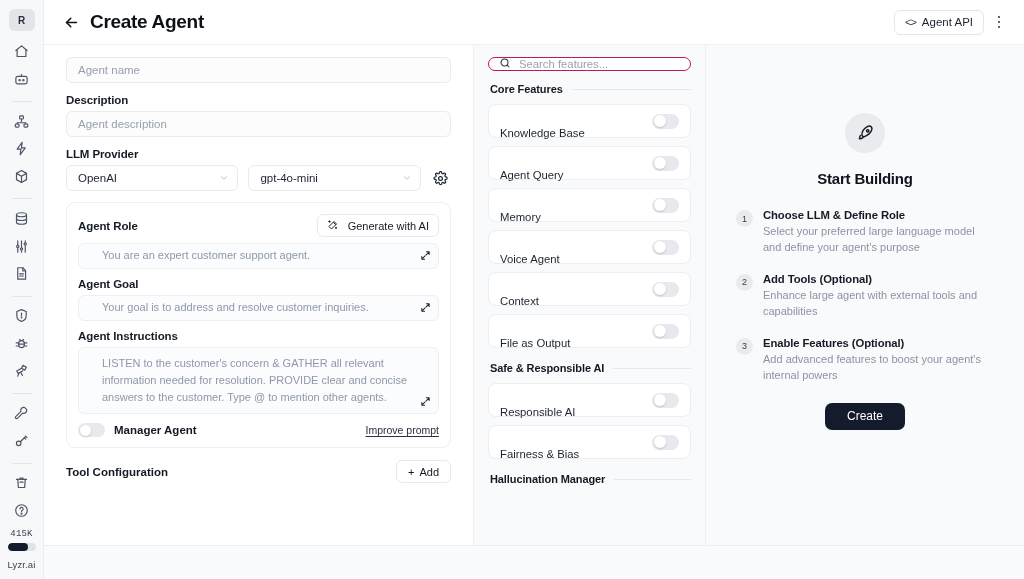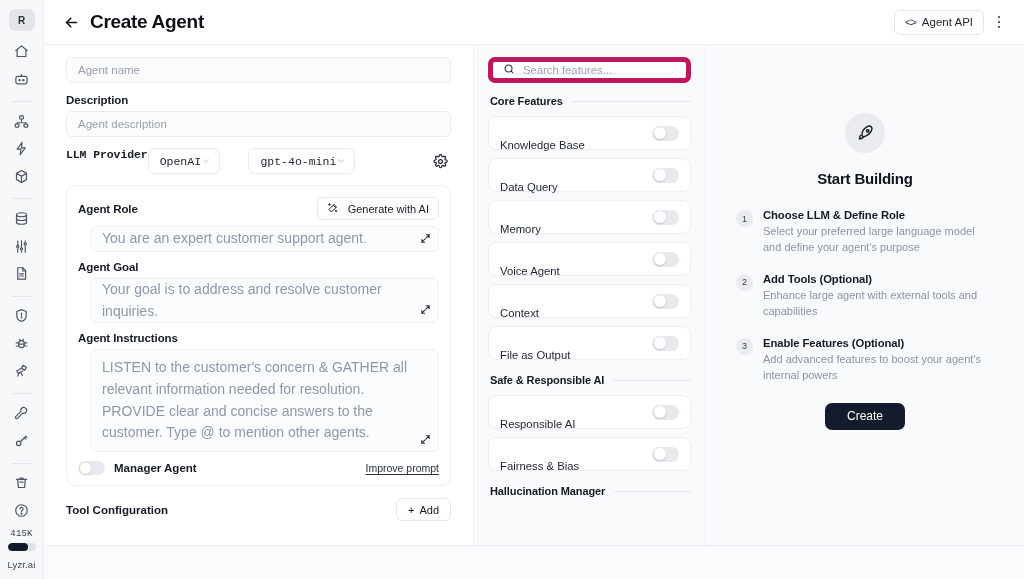--- a/index.html
+++ b/index.html
@@ -90,21 +90,21 @@
   .field-label {
     font-size: 11.5px; font-weight: bold; color: #161b25; margin-bottom: 5px;
     letter-spacing: -0.1px;
   }
   .text-input {
     height: 26px; border: 1px solid #e9ebef; border-radius: 6px; background: #fcfcfd;
     display: flex; align-items: center; padding: 0 11px;
     font-size: 11.5px; color: #97a0b0; margin-bottom: 11px;
   }
   .row2 { display: flex; gap: 10px; align-items: flex-end; margin-bottom: 11px; }
-  .row2 .col { display: flex; flex-direction: row; font-family: Liberation Mono, monospace; }
+  .row2 .col { display: flex; flex-direction: column; }
   .col-provider { width: 188px; }
   .col-model { width: 188px; }
   .label-row { display: flex; align-items: baseline; }
   .helper-link {
     font-size: 10px; color: #3c4454; margin-left: auto; padding-left: 8px;
   }
   .select {
     height: 26px; border: 1px solid #e9ebef; border-radius: 6px; background: #fff;
     display: flex; align-items: center; padding: 0 8px 0 11px;
     font-size: 11.5px; color: #1c2330;
@@ -120,24 +120,23 @@
   }
   .card-head { display: flex; align-items: center; margin-bottom: 6px; }
   .gen-ai-btn {
     margin-left: auto; display: flex; align-items: center; gap: 9px;
     height: 23px; padding: 0 9px; border: 1px solid #e7e9ee; border-radius: 6px;
     background: #fff; font-size: 11px; font-weight: 500; color: #141a24;
   }
   .gen-ai-btn svg { width: 12px; height: 12px; }
   .ta {
     border: 1px solid #edeff2; border-radius: 6px; background: #fbfcfd;
-    padding: 7px 24px 7px 11px; position: relative;
-    font-size: 14px; line-height: 1.55; color: #8e98a8;
+    padding: 7px 24px 7px 23px; position: relative;
+    font-size: 11px; line-height: 1.55; color: #8e98a8;
     margin-bottom: 9px;
-    margin-left: 12px;
   }
   .ta.small { min-height: 26px; display: flex; align-items: center; padding-top: 0; padding-bottom: 0; }
   .ta.tall { min-height: 62px; }
   .expand {
     position: absolute; right: 7px; bottom: 6px; color: #1d2430;
     width: 11px; height: 11px;
   }
   .ta.small .expand { bottom: 7px; }
   .expand svg { width: 11px; height: 11px; display: block; }
   .card-foot { display: flex; align-items: center; margin-top: 8px; }
@@ -165,21 +164,21 @@
 
   
   .feat-col {
     width: 232px; flex: 0 0 232px;
     background: #f9fafb;
     padding: 12px 14px 0 14px;
     border-right: 1px solid #eceef1;
     overflow: hidden;
   }
   .search-box {
-    height: 26px; border: 5px solid #be185d; border-radius: 7px; background: #fff;
+    height: 14px; border: 1px solid #be185d; border-radius: 7px; background: #fff;
     display: flex; align-items: center; gap: 8px; padding: 0 10px; margin-bottom: 12px;
   }
   .search-box svg { width: 12px; height: 12px; color: #2c3442; flex: 0 0 12px; }
   .search-box .ph { font-size: 11.3px; color: #98a1b0; }
   .sec-head { display: flex; align-items: center; gap: 9px; margin: 0 0 9px 2px; }
   .sec-head .t { font-size: 11px; font-weight: bold; color: #131924; white-space: nowrap; letter-spacing: -0.1px; }
   .sec-head .ln { height: 1px; background: #e6e8ed; flex: 1 1 auto; }
   .feat-row {
     height: 34px; border: 1px solid #eceef1; border-radius: 8px; background: #fff;
     display: flex; align-items: center; padding: 0 11px; margin-bottom: 8px;
@@ -494,21 +493,21 @@
           <span class="ln"></span>
         </div>
 
         <div class="feat-row">
           <span class="nm">Knowledge Base</span>
           <span class="toggle">
               <i></i>
             </span>
         </div>
         <div class="feat-row">
-          <span class="nm">Data Query</span>
+          <span class="nm">Agent Query</span>
           <span class="toggle">
               <i></i>
             </span>
         </div>
         <div class="feat-row">
           <span class="nm">Memory</span>
           <span class="toggle">
               <i></i>
             </span>
         </div>

